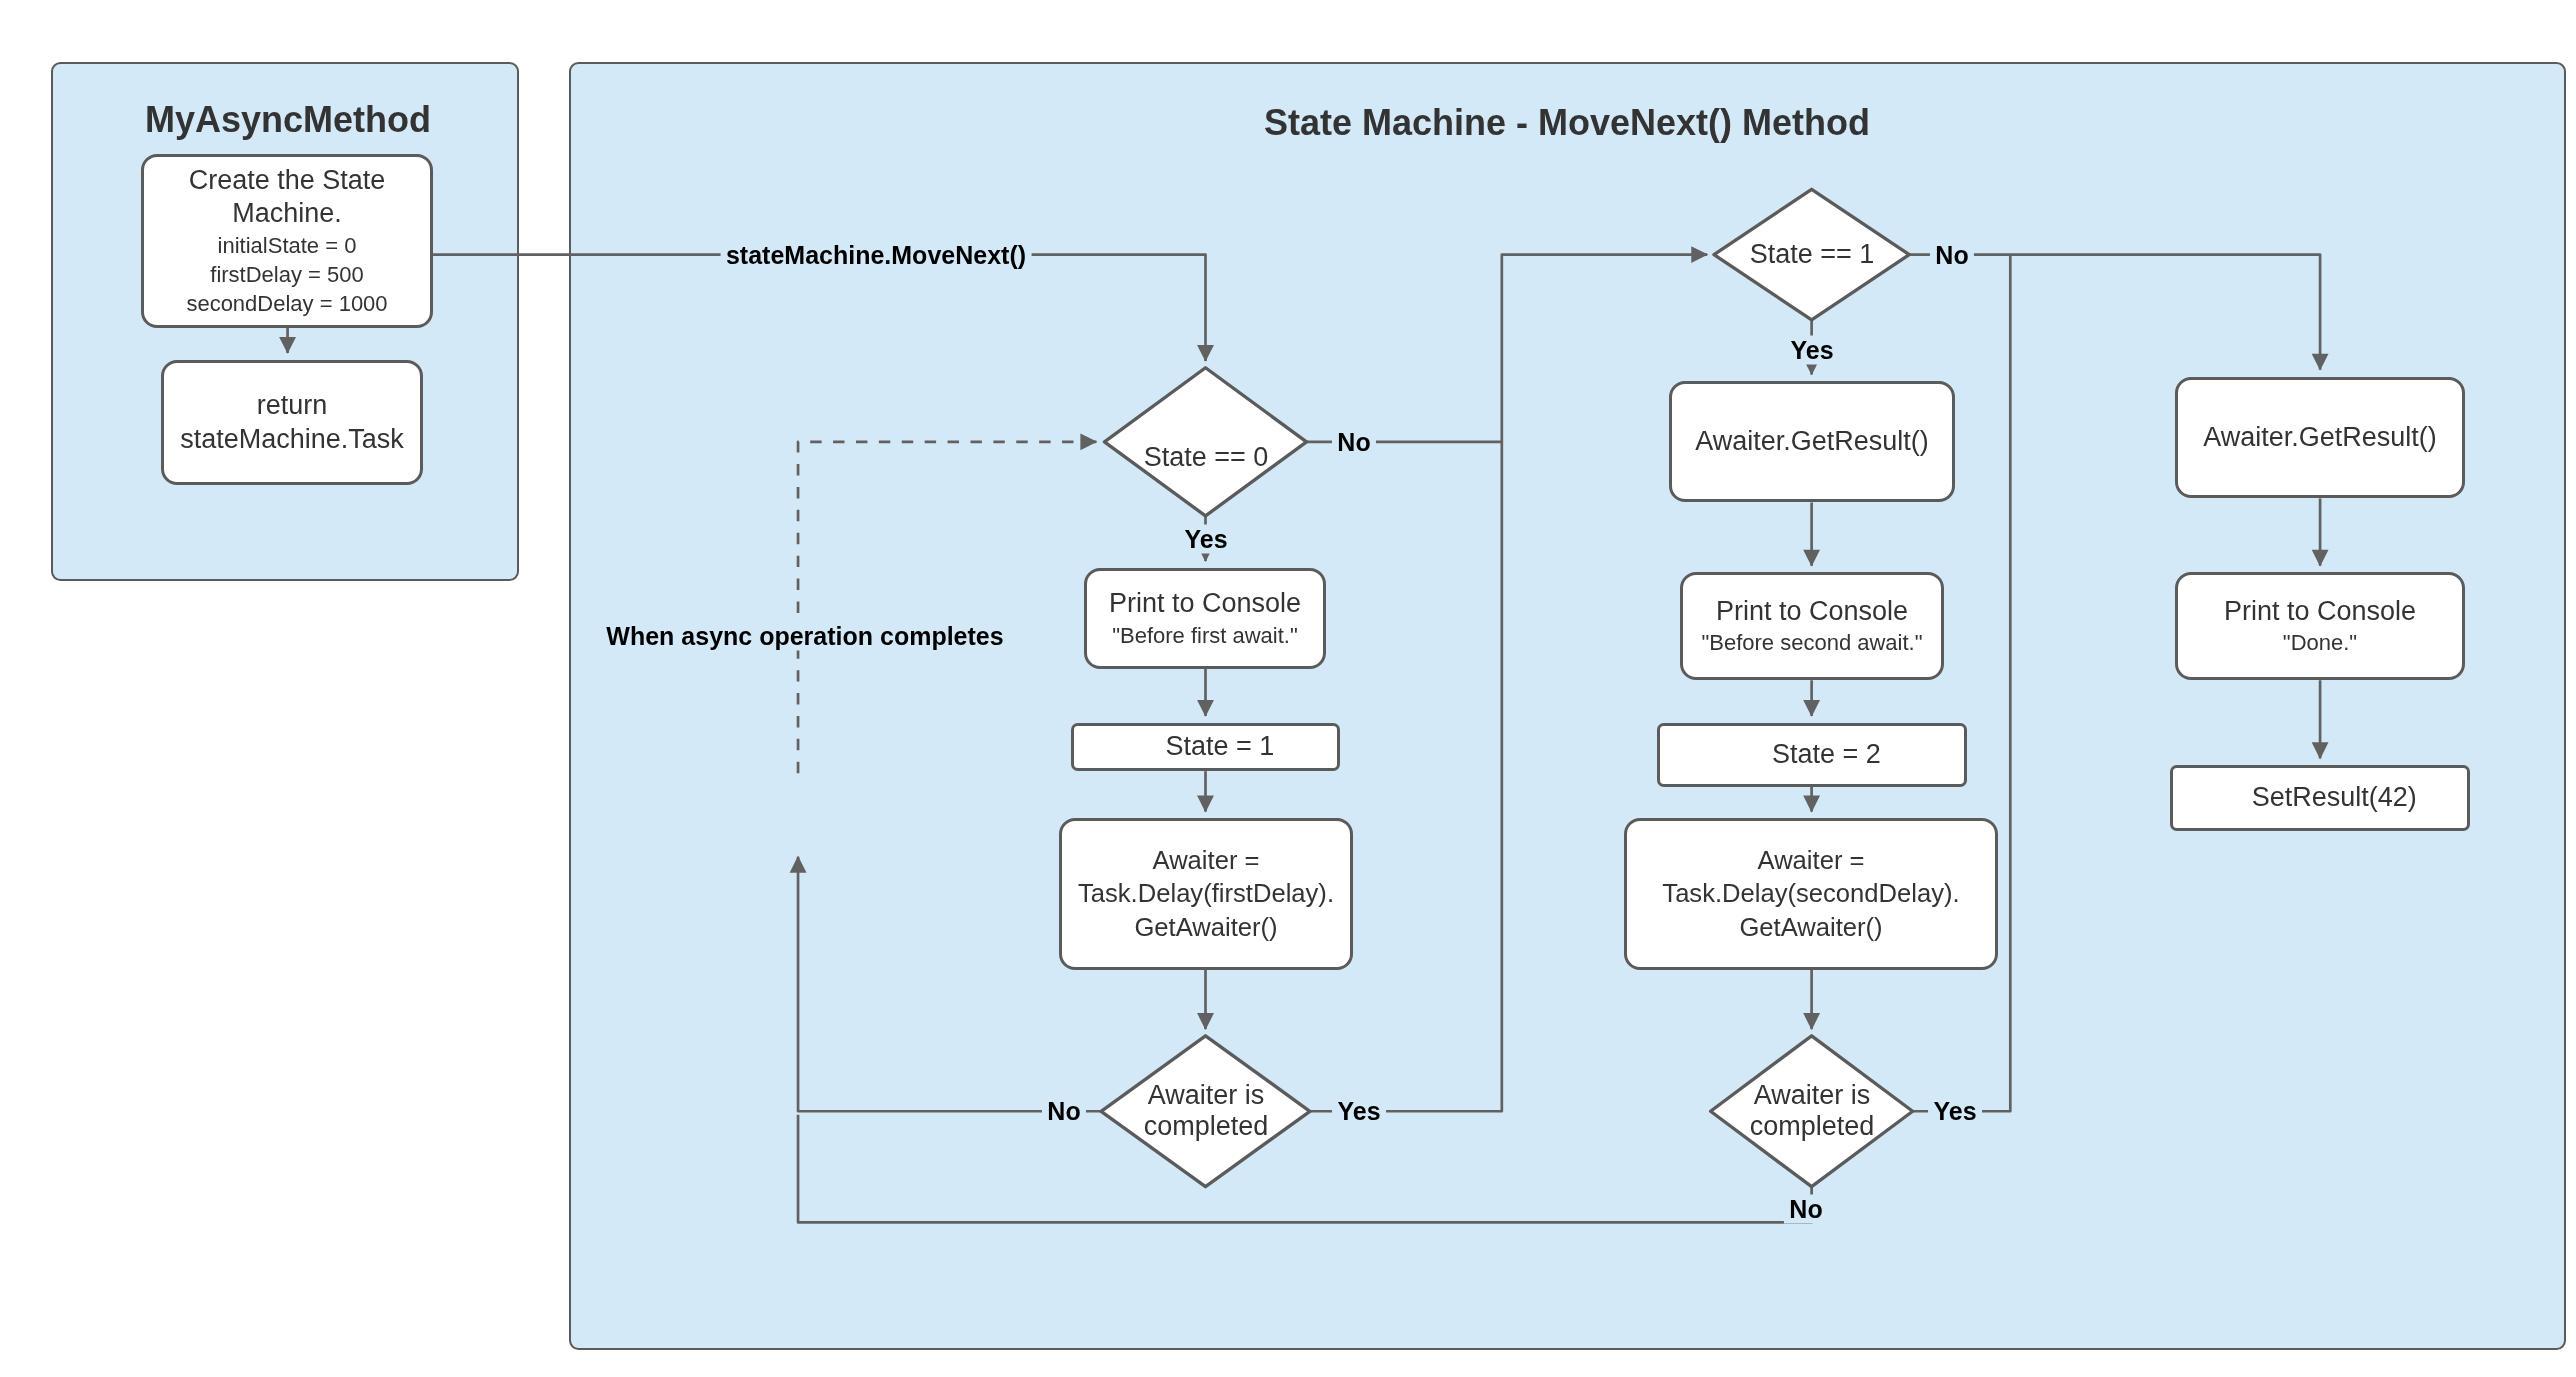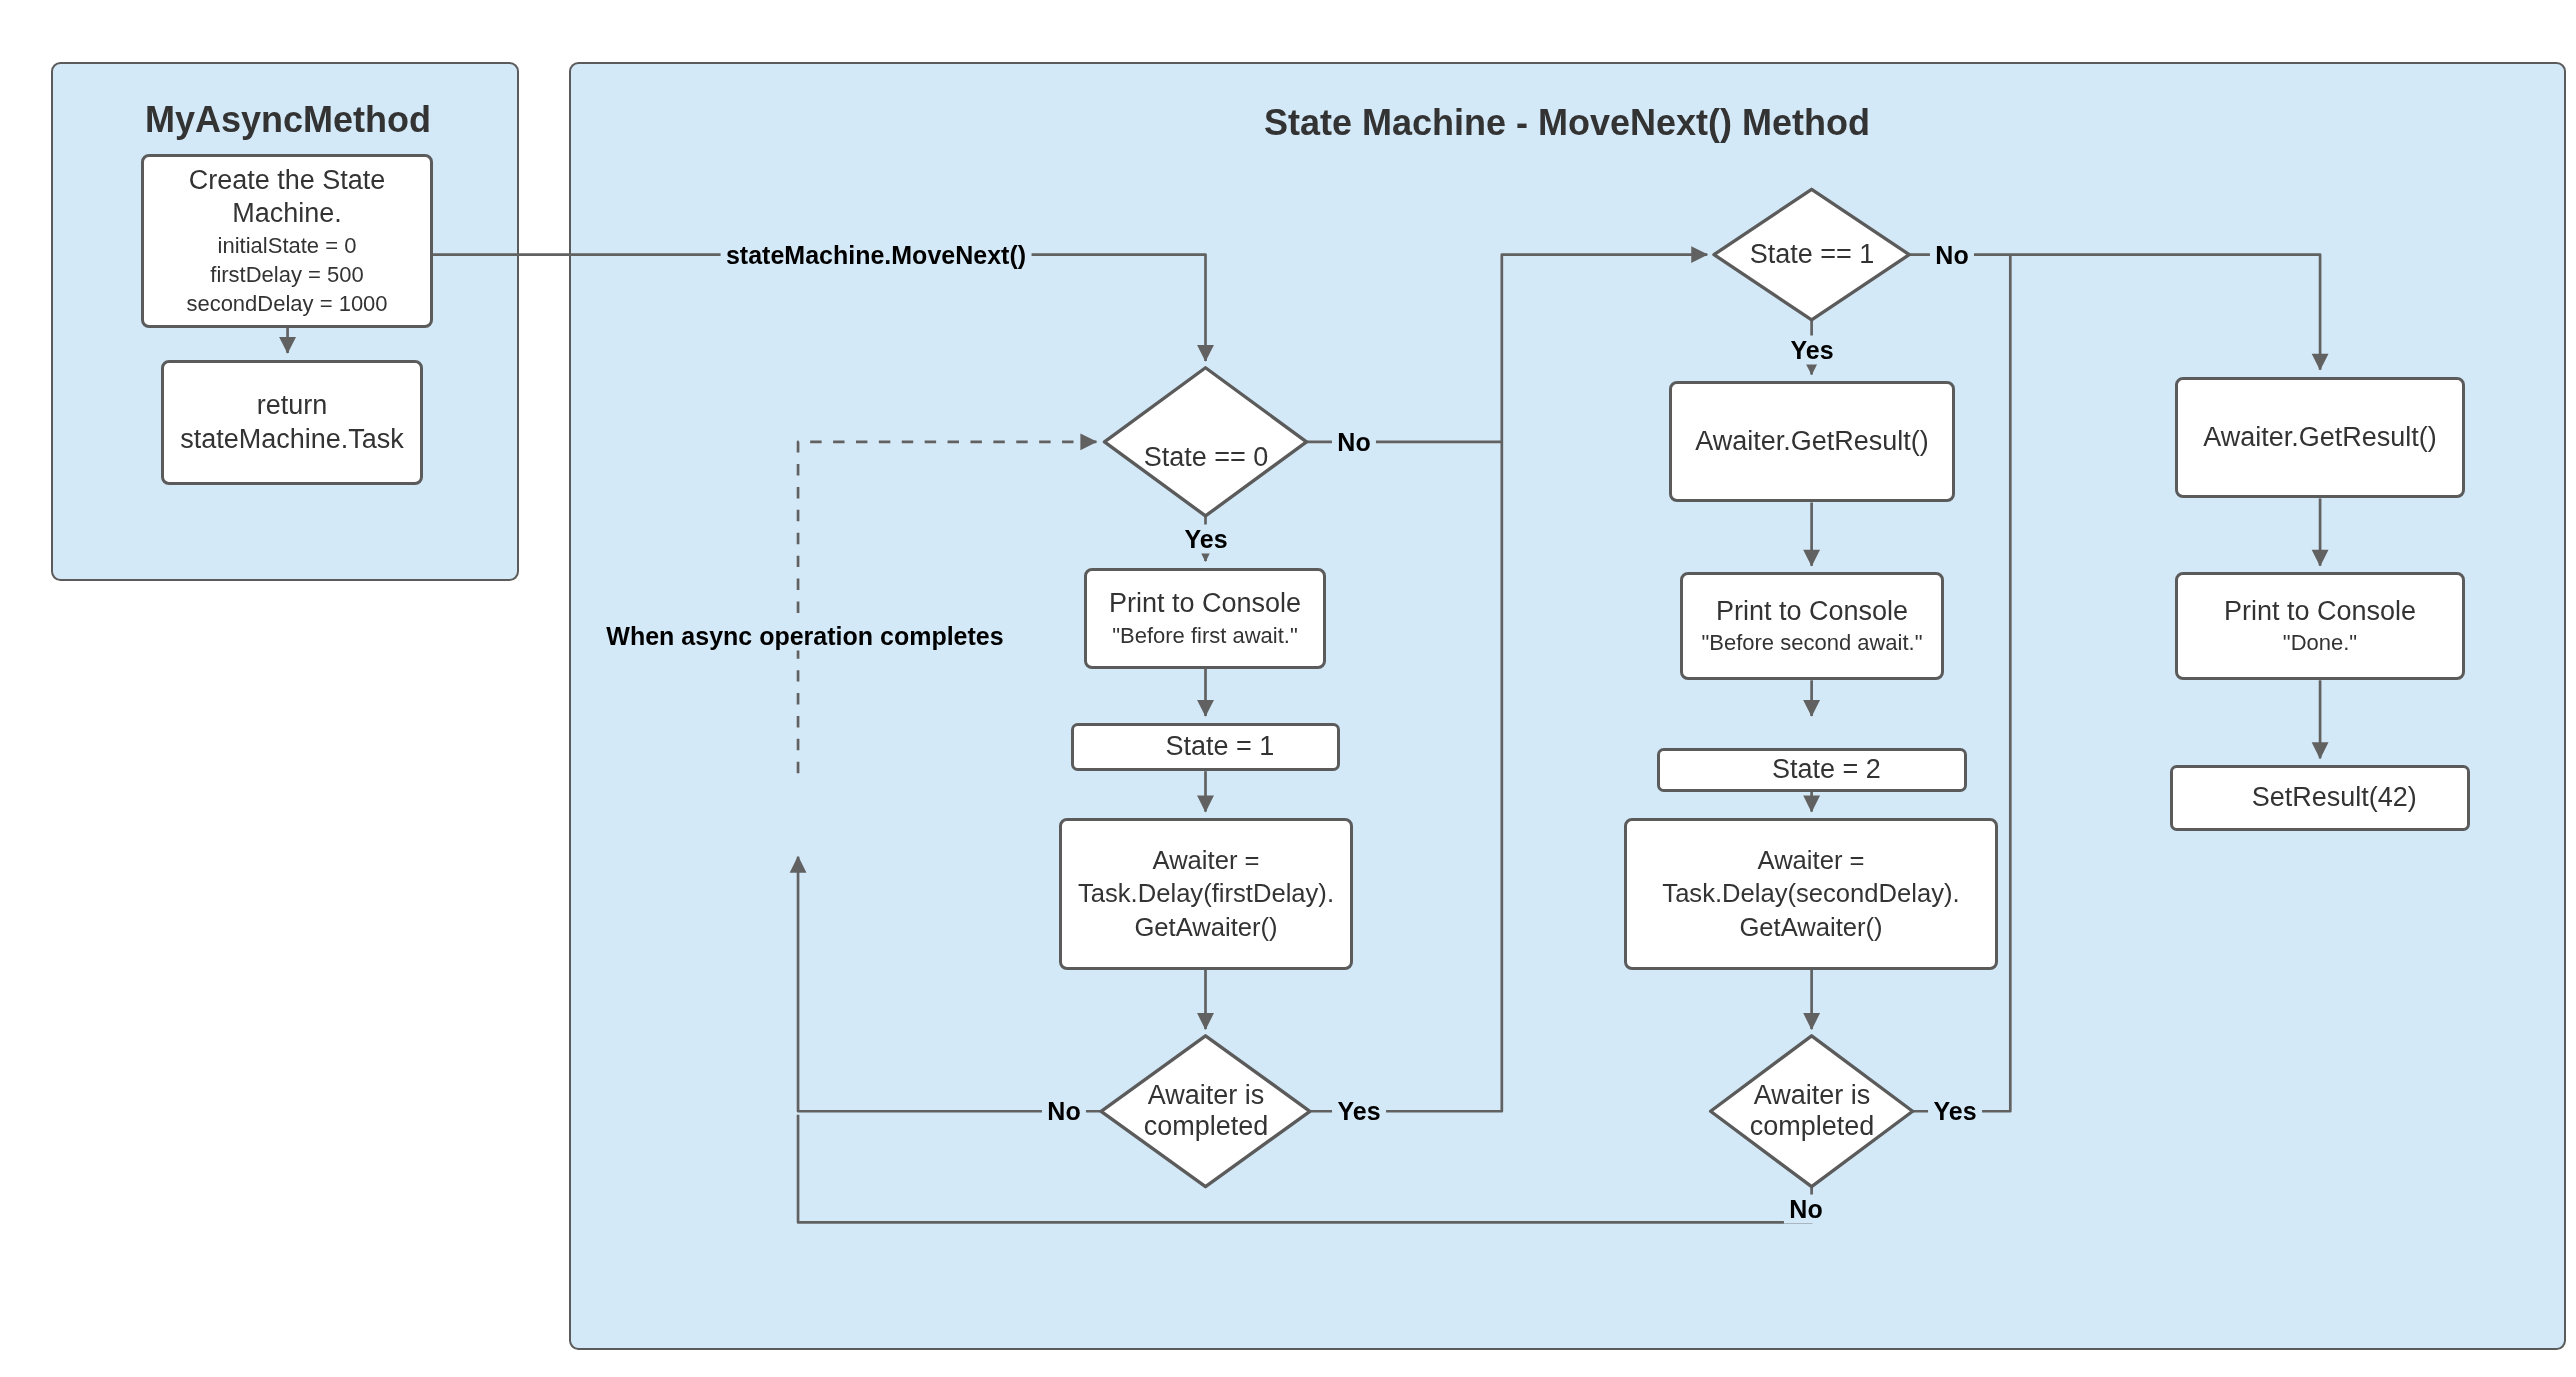--- a/index.html
+++ b/index.html
@@ -10,21 +10,21 @@
   .panel{
     position:absolute;background:#d4e9f7;border:2.7px solid #5b5b5b;border-radius:9.4px;
     box-sizing:border-box;
   }
   .panel-title{
     position:absolute;transform:translate(-50%,-50%);
     font-weight:bold;font-size:36px;color:#333;white-space:nowrap;
   }
   svg.wires{position:absolute;left:0;top:0;}
   .node{
-    position:absolute;background:#ffffff;border:3.4px solid #5b5b5b;border-radius:8px;
+    position:absolute;background:#ffffff;border:3.4px solid #5b5b5b;border-radius:16px;
     display:flex;flex-direction:column;justify-content:center;align-items:center;
     text-align:center;font-size:27px;line-height:1.25;box-sizing:border-box;padding:4px 9.4px;
   }
   .node.thin{border-radius:6.7px;padding-left:38px;}
   .node .main{font-size:27px;}
   .node .sub{font-size:22px;line-height:1.32;}
   .node .codeline{font-size:25.6px;line-height:1.3;}
   .dlabel{
     position:absolute;transform:translate(-50%,-50%);text-align:center;
     font-size:27px;line-height:1.15;width:209px;
@@ -117,21 +117,21 @@
     <div class="codeline">GetAwaiter()</div>
   </div>
 
   <div class="node" style="left:1669px;top:381px;width:286px;height:121px;">
     <div class="main">Awaiter.GetResult()</div>
   </div>
   <div class="node" style="left:1680px;top:572px;width:264px;height:108px;">
     <div class="main">Print to Console</div>
     <div class="sub">"Before second await."</div>
   </div>
-  <div class="node thin" style="left:1657px;top:723px;width:310px;height:44px;margin-top:25px;">
+  <div class="node thin" style="left:1657px;top:723px;width:310px;height:64px;">
     <div class="main">State = 2</div>
   </div>
   <div class="node" style="left:1624px;top:818px;width:374px;height:152px;">
     <div class="codeline">Awaiter =</div>
     <div class="codeline">Task.Delay(secondDelay).</div>
     <div class="codeline">GetAwaiter()</div>
   </div>
 
   <div class="node" style="left:2175px;top:377px;width:290px;height:121px;">
     <div class="main">Awaiter.GetResult()</div>

